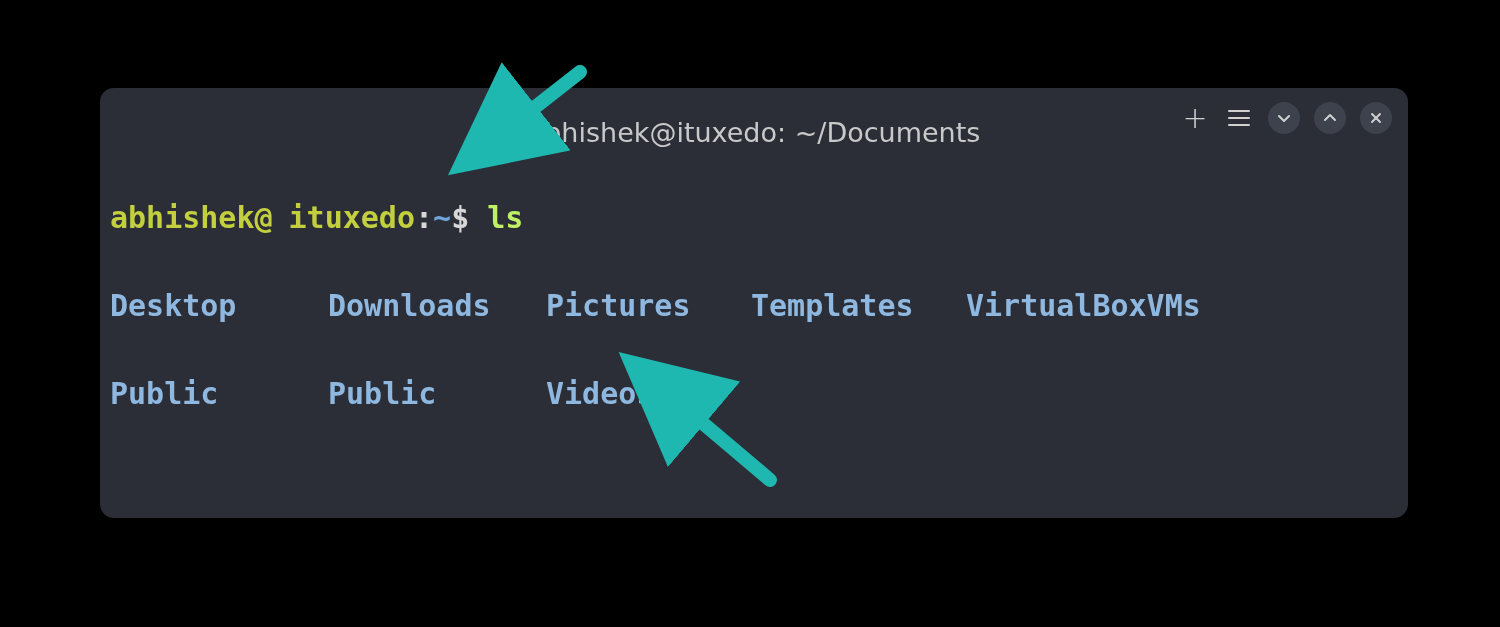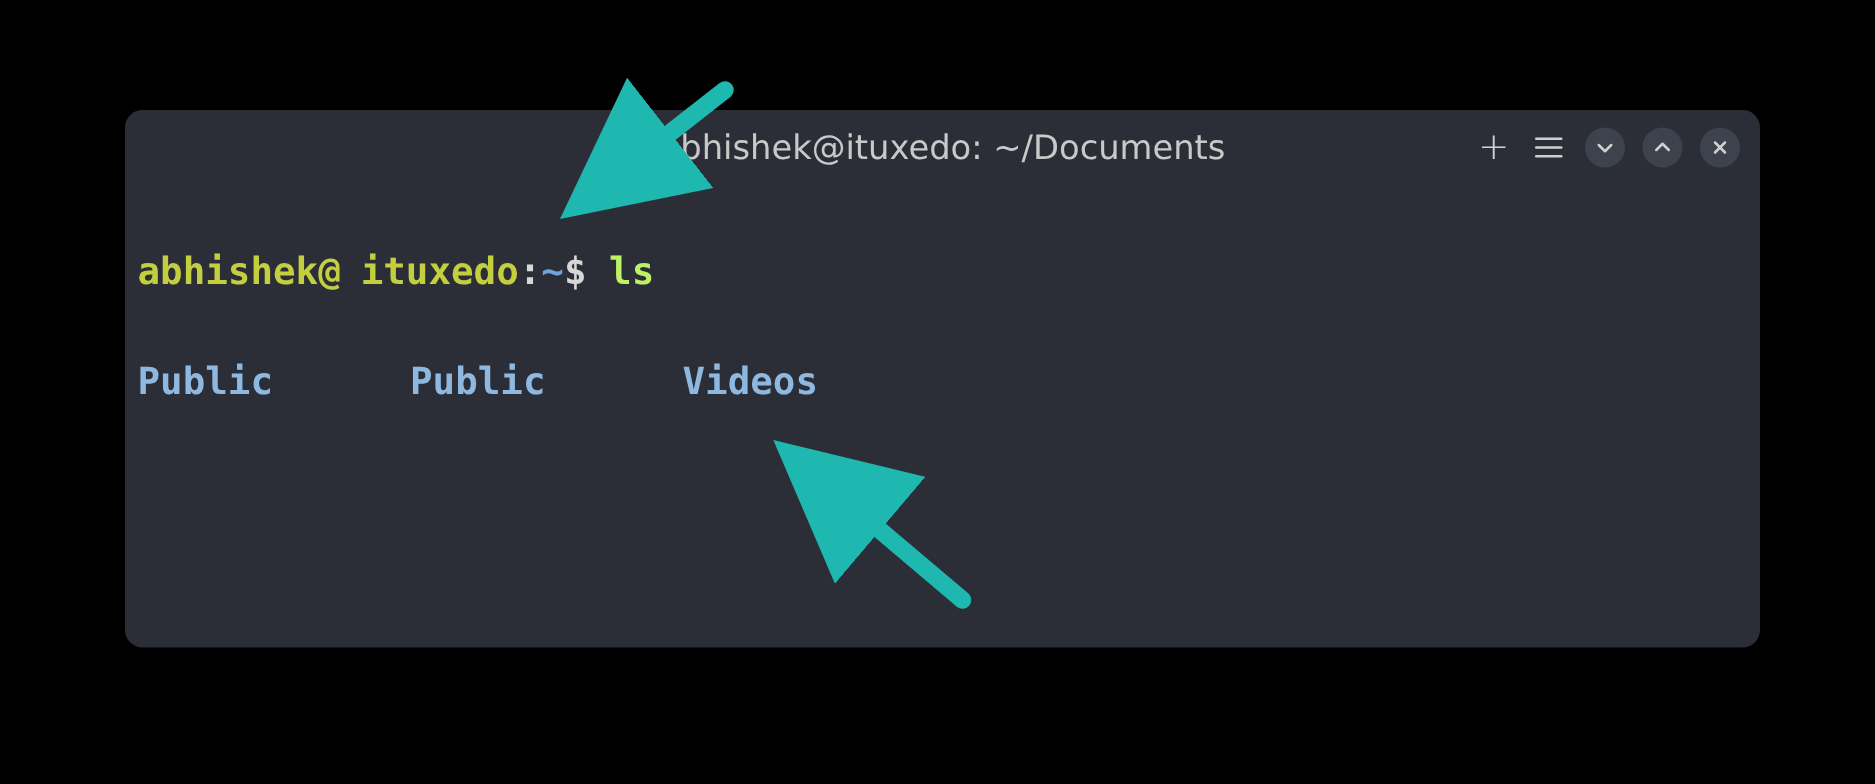--- a/index.html
+++ b/index.html
@@ -24,21 +24,21 @@
     height:430px;
     background:#2b2e37;
     border-radius:14px;
     box-shadow:0 18px 40px rgba(0,0,0,.55);
     overflow:hidden;
   }
   .titlebar{
     position:relative;
     height:60px;
     display:flex;
-    align-items:center;
+    align-items:flex-end;
     justify-content:center;
     color:#c9c9c9;
     font-family:"DejaVu Sans","Segoe UI",sans-serif;
     font-size:27px;
     font-weight:400;
     user-select:none;
   }
   .title-controls{
     position:absolute;
     right:16px;
@@ -128,20 +128,21 @@
           <svg viewBox="0 0 16 16">
               <line x1="4" y1="4" x2="12" y2="12" stroke="#d0d0d0" stroke-width="2" stroke-linecap="round"></line>
               <line x1="12" y1="4" x2="4" y2="12" stroke="#d0d0d0" stroke-width="2" stroke-linecap="round"></line>
             </svg>
         </div>
       </div>
     </div>
 
     <div class="term-body">
 <div><span class="user">abhishek</span><span class="at">@</span><span class="host">ituxedo</span><span class="colon">:</span><span class="path">~</span><span class="dollar">$ </span><span class="cmd">ls</span></div>
+<div class="ls-cols"><span class="dir">Desktop</span><span class="dir">Downloads</span><span class="dir">Pictures</span><span class="dir">Templates</span><span class="dir">VirtualBoxVMs</span></div>
 <div class="ls-cols"><span class="dir">Public</span><span class="dir">Public</span><span class="dir">Videos</span></div>
 
     </div>
 
   </div>
 
   <svg class="arrow-svg" style="left:0;top:0;width:1500px;height:627px;">
     <defs>
       <marker id="ah1" markerWidth="8" markerHeight="8" refX="6" refY="4" orient="auto">
         <path d="M0,0 L8,4 L0,8 Z" fill="#1fb8b0"></path>

